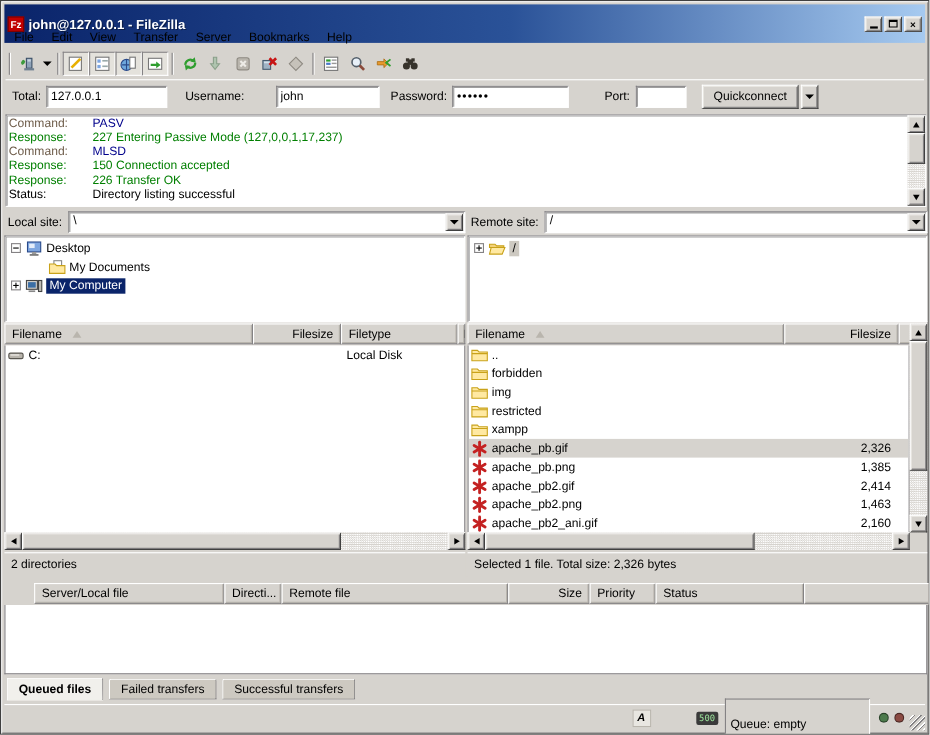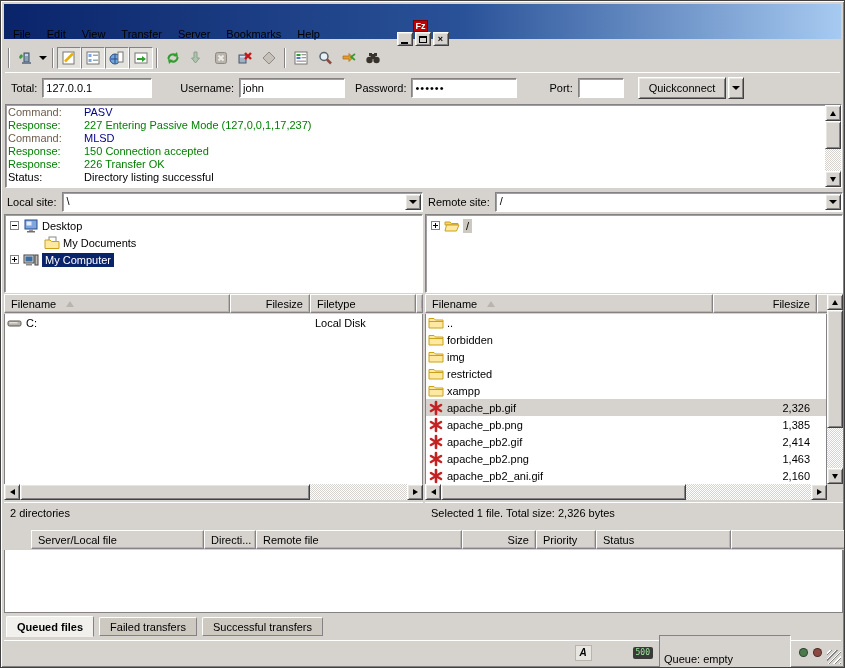--- a/index.html
+++ b/index.html
@@ -13,21 +13,21 @@
   
   .raised  { border:1px solid; border-color:#fff #404040 #404040 #fff;
              box-shadow: inset 1px 1px 0 #E8E6E1, inset -1px -1px 0 #848284; background:#D6D3CE; }
   .sunkenw { background:#fff; border:1px solid; border-color:#848284 #fff #fff #848284;
              box-shadow: inset 1px 1px 0 rgba(64,64,64,.5); }
   .sunkeng { border:1px solid; border-color:#848284 #fff #fff #848284; }
 
   
   .titlebar { position:absolute; left:3px; top:3px; right:3px; height:35px;
               background:linear-gradient(90deg,#0A246A 0%,#2A5298 55%,#A6CAF0 100%);
-              display:flex; align-items:center; padding:16px 3px;flex-direction:column; }
+              display:flex; align-items:center; padding:16px 3px; }
   .fzlogo { width:15px; height:14px; background:#C00000; color:#fff; font-weight:bold;
             font-size:9px; display:flex; align-items:center; justify-content:center;
             margin-right:4px; border:1px solid #7a0000; }
   .title-text { color:#fff; font-weight:bold; font-size:12px; flex:1;
                 text-shadow:1px 1px 0 rgba(0,0,0,.4); white-space:nowrap; overflow:hidden; }
   .winbtns { display:flex; gap:2px; }
   .winbtn { width:16px; height:14px; display:flex; align-items:center; justify-content:center;
             font-size:9px; font-weight:bold; color:#000; }
   .glyph-min { width:7px; height:2px; background:#000; margin-top:7px; }
   .glyph-max { width:8px; height:7px; border:1px solid #000; border-top-width:2px; }
@@ -279,22 +279,22 @@
           <rect x="5.5" y="4" width="5" height="5" fill="#37332C"></rect>
           <rect x="4" y="3" width="3" height="3" fill="#37332C"></rect>
           <rect x="9" y="3" width="3" height="3" fill="#37332C"></rect>
         </svg>
     </div>
   </div>
 
   <div class="quickbar">
     <span class="qlabel">Total:</span>
     <input class="qinput sunkenw" style="width: 110px;" value="127.0.0.1">
-    <span class="qlabel" style="margin-left:28px">Username:</span>
-    <input class="qinput sunkenw" style="width: 106px;" value="john">
+    <span class="qlabel" style="margin-left:16px">Username:</span>
+    <input class="qinput sunkenw" style="width: 94px; margin-left: 24px;" value="john">
     <span class="qlabel" style="margin-left:10px">Password:</span>
     <input class="qinput sunkenw" style="width: 106px; letter-spacing: 1px;" value="••••••">
     <span class="qlabel" style="margin-left:32px">Port:</span>
     <input class="qinput sunkenw" style="width: 46px;" value="">
     <div class="qc-btn raised">
         <span>Quickconnect</span>
       </div>
     <div class="qc-caret raised">
         <span class="arrow-dn"></span>
       </div>

